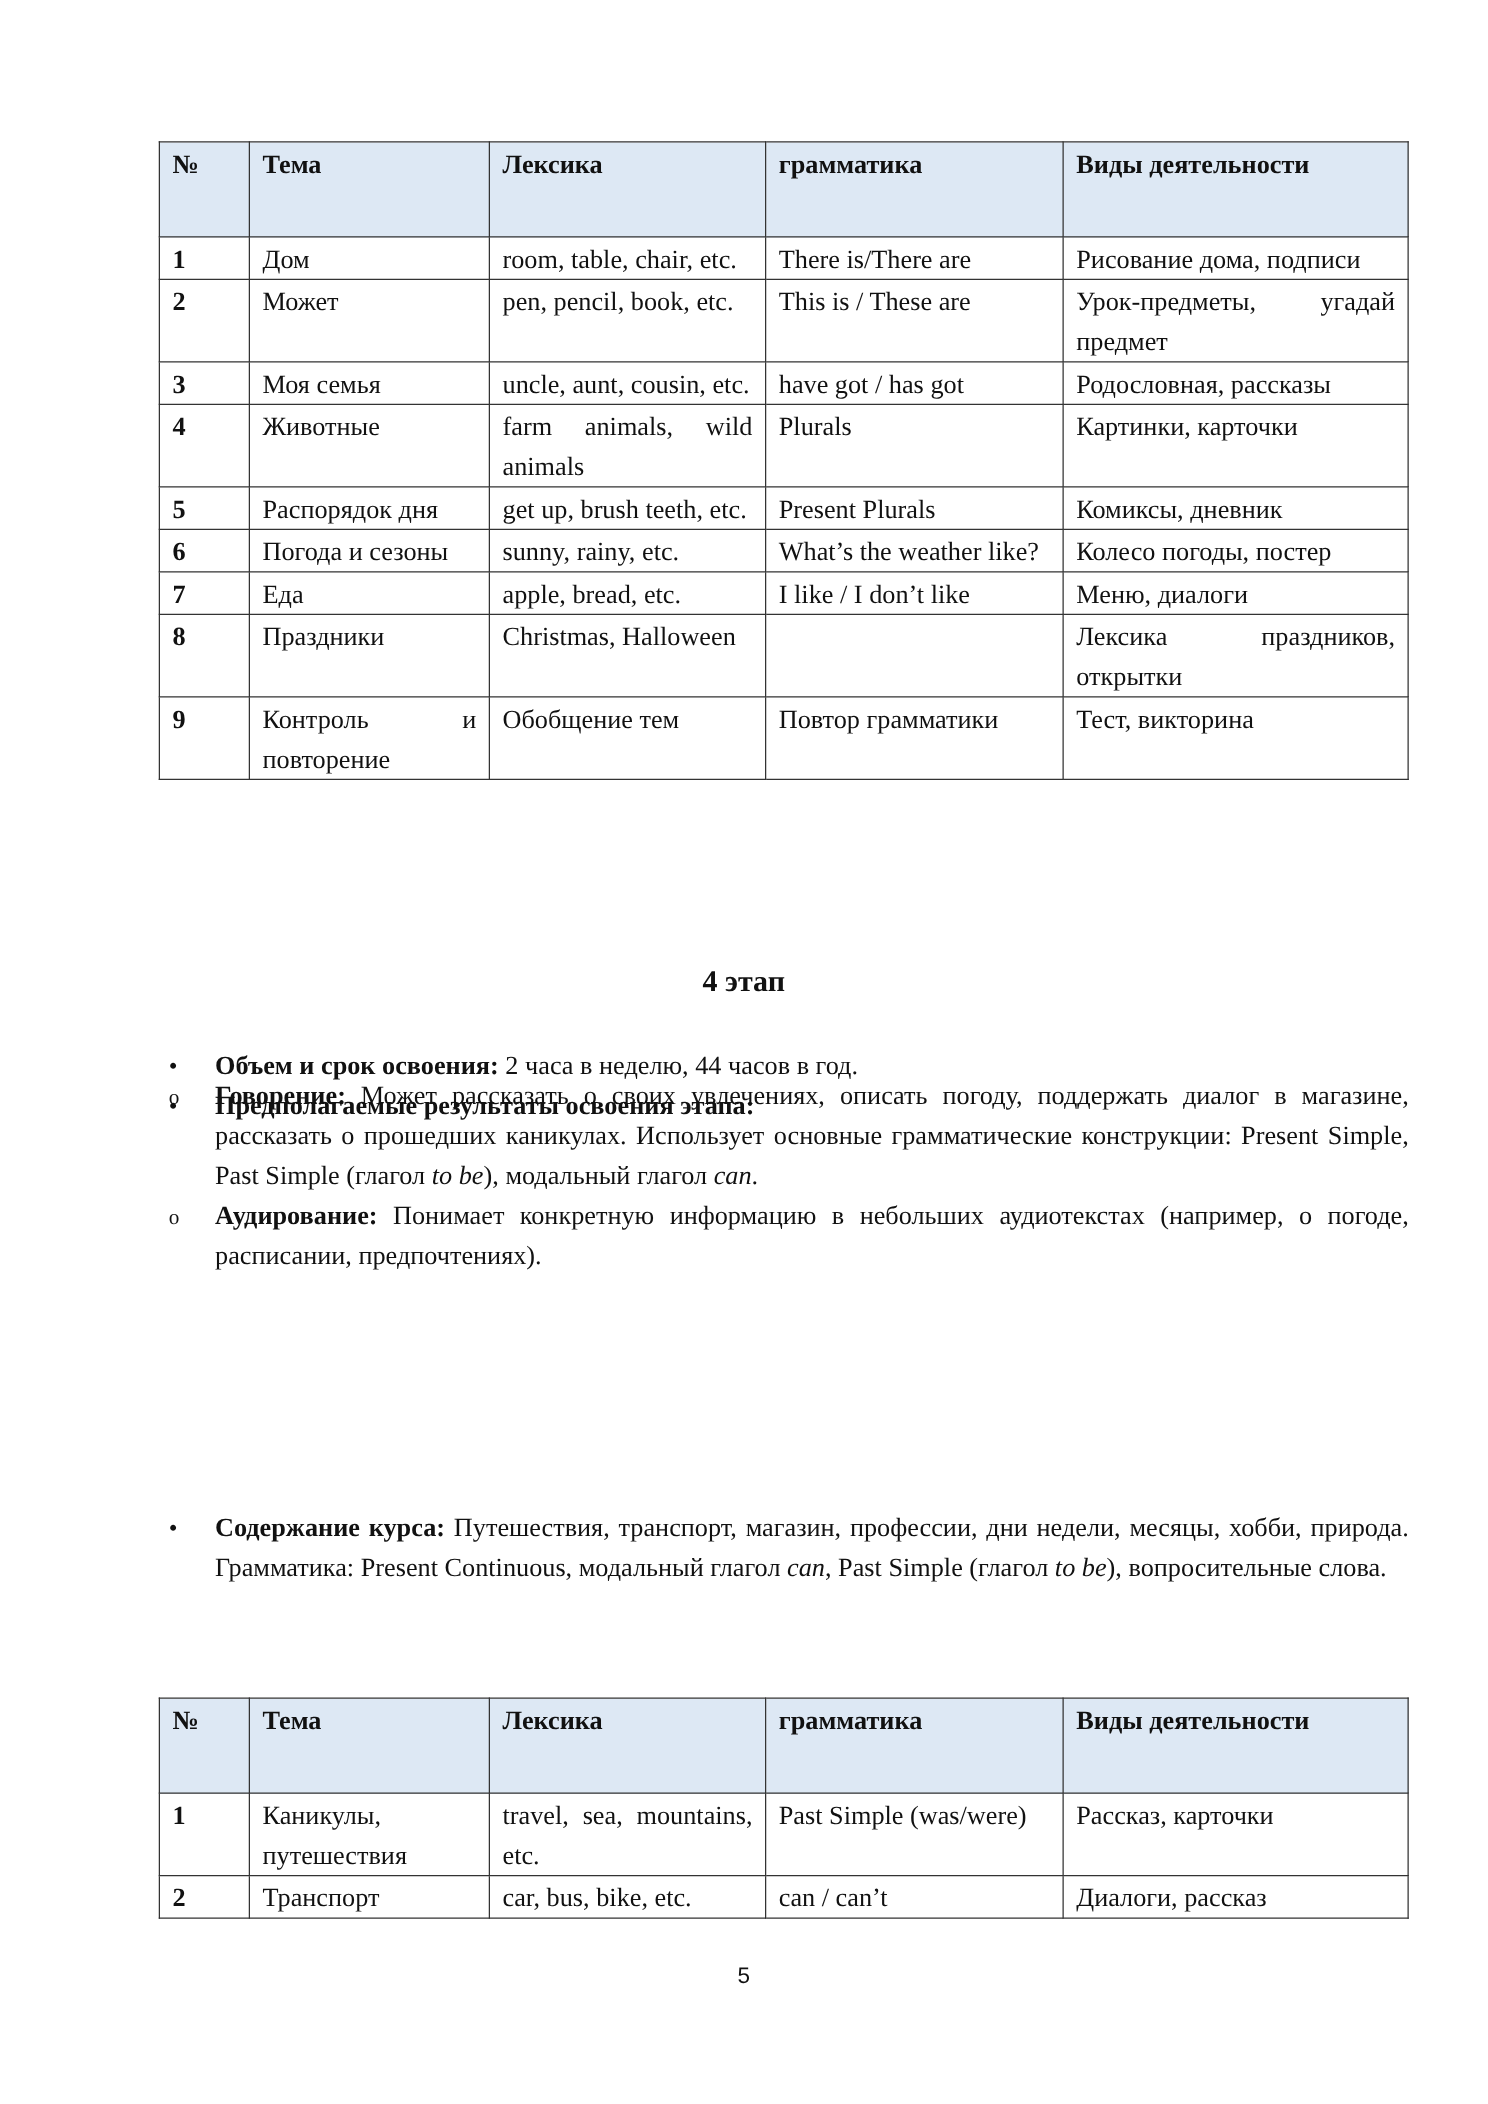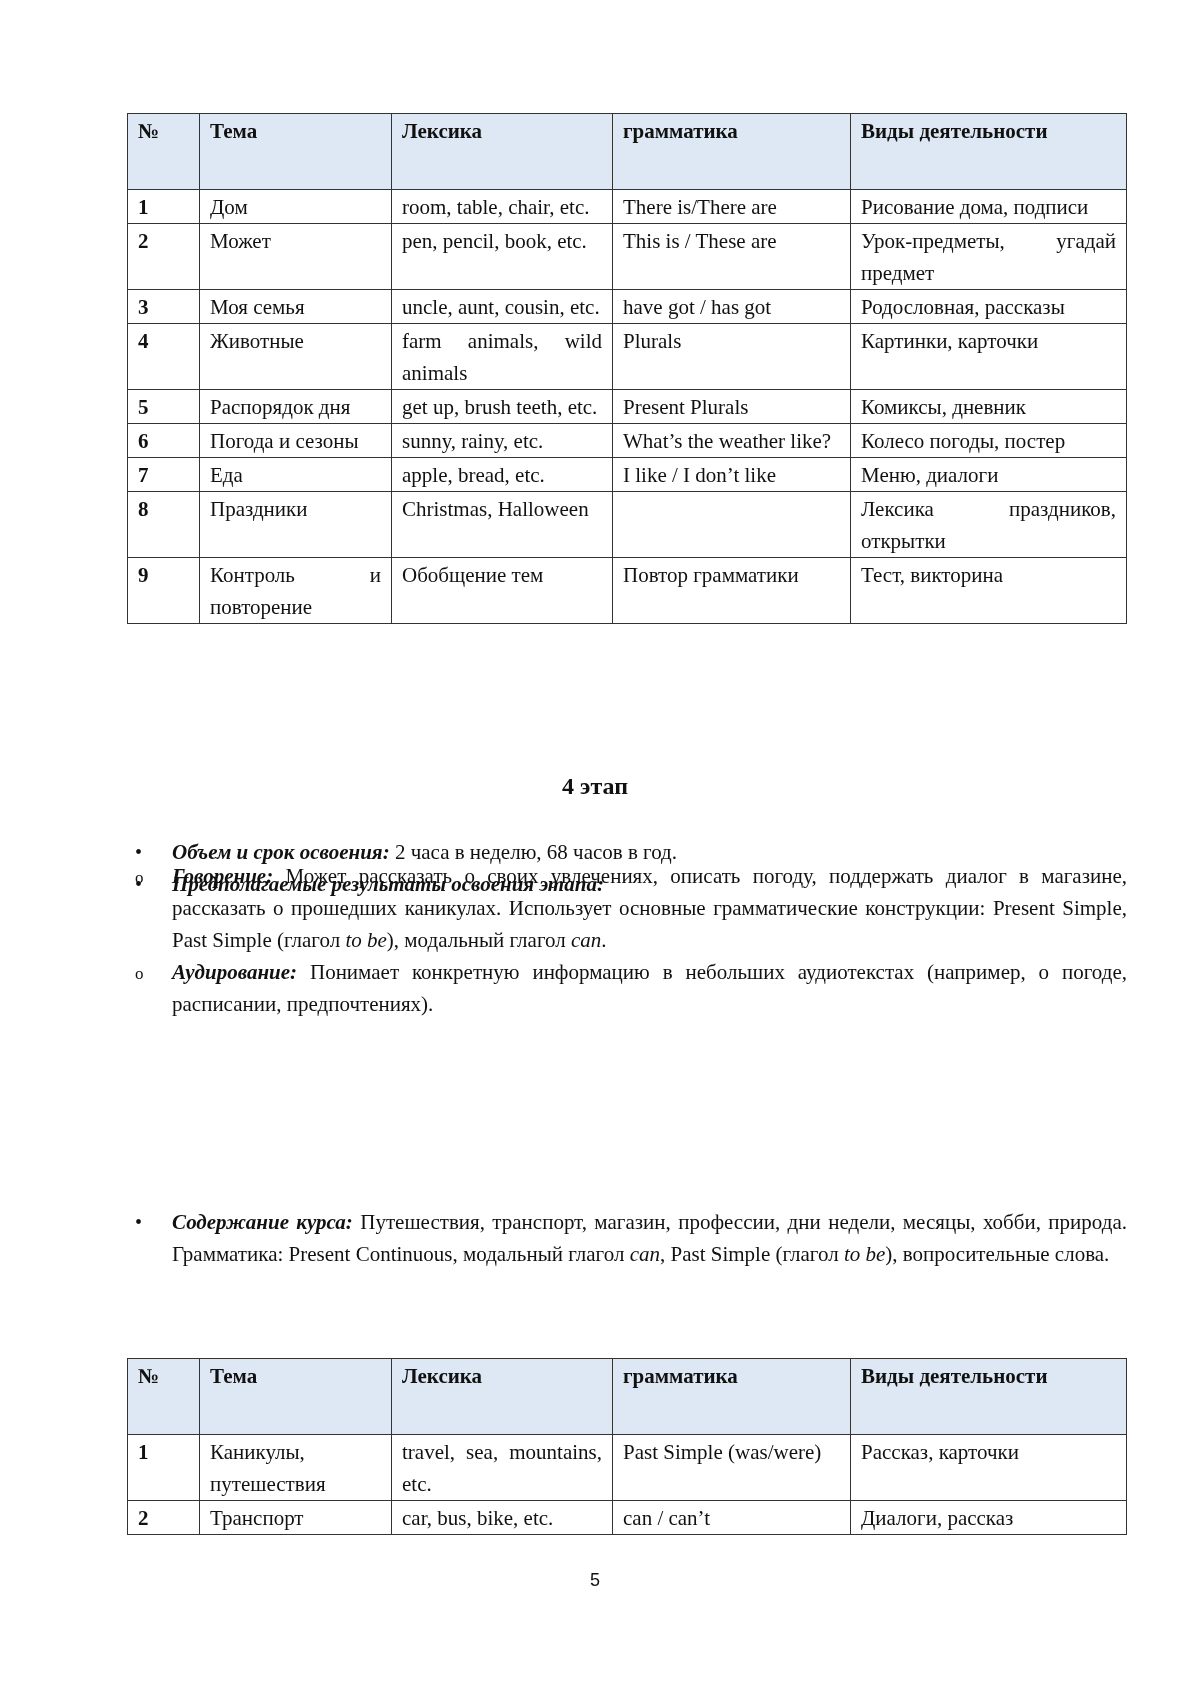--- a/index.html
+++ b/index.html
@@ -31,21 +31,21 @@
     .stage-title {
       position: absolute; left: 0; width: 1190px; top: 773px;
       text-align: center; font-weight: bold; font-size: 24px;
     }
 
     .list { position: absolute; left: 127px; width: 1000px; font-size: 21px; line-height: 32px; }
     .item { position: relative; padding-left: 45px; text-align: justify; }
     .marker { position: absolute; left: 8px; top: 0; width: 20px; text-align: left; }
     .marker.bullet::before { content: "\2022"; font-size: 20px; }
     .marker.circle::before { content: "o"; font-size: 17px; }
-    .lbl { font-weight: bold; font-style: italic; }
+    .lbl { font-weight: bold; }
     em { font-style: italic; }
 
     #list1 { top: 836px; }
     #list2 { top: 860px; }
     #list3 { top: 1206px; }
 
     .page-number {
       position: absolute; left: 0; width: 1190px; top: 1570px;
       text-align: center; font-family: "Liberation Sans", "DejaVu Sans", sans-serif; font-size: 18px;
     }
@@ -137,21 +137,21 @@
         <td>Тест, викторина</td>
       </tr>
     </tbody>
   </table>
 
   <div class="stage-title">4 этап</div>
 
   <div class="list" id="list1">
     <div class="item">
       <span class="marker bullet"></span>
-      <span class="lbl">Объем и срок освоения:</span><span> 2 часа в неделю, 68 часов в год.</span>
+      <span class="lbl">Объем и срок освоения:</span><span> 2 часа в неделю, 44 часов в год.</span>
     </div>
     <div class="item">
       <span class="marker bullet"></span>
       <span class="lbl">Предполагаемые результаты освоения этапа:</span>
     </div>
   </div>
 
   <div class="list" id="list2">
     <div class="item">
       <span class="marker circle"></span>

